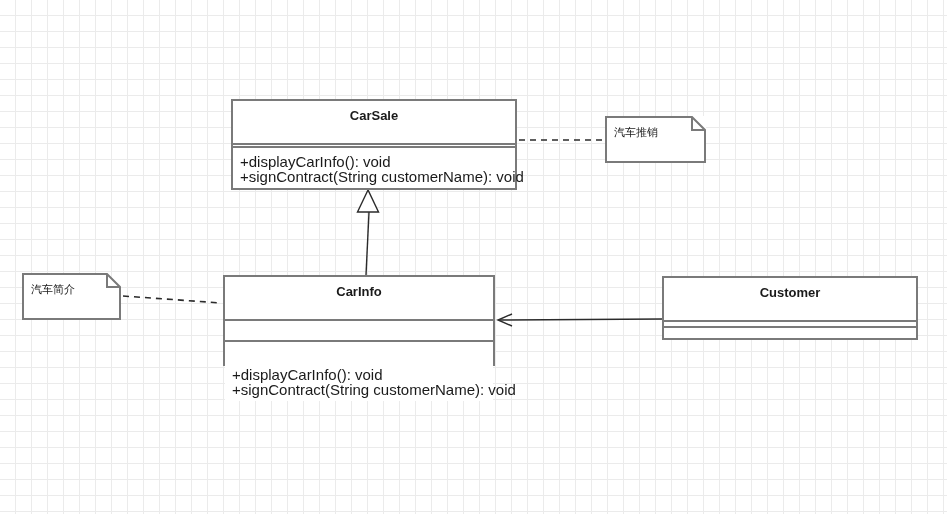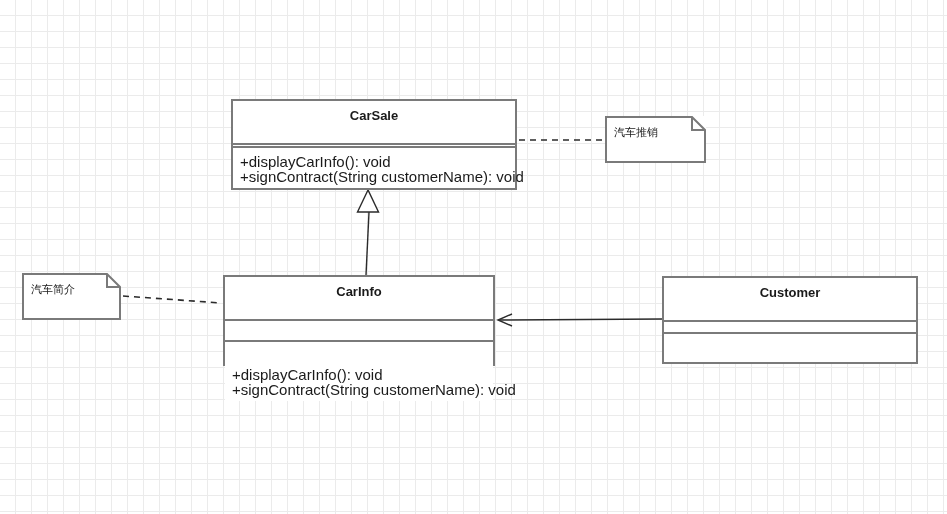--- a/index.html
+++ b/index.html
@@ -145,21 +145,21 @@
 
   <div class="uml-class" style="left:223px; top:275px; width:272px; height:91px;gap:19px;">
     <div class="cls-name">CarInfo</div>
     <div class="cls-attrs"></div>
     <div class="cls-ops">
       <div class="op">+displayCarInfo(): void</div>
       <div class="op">+signContract(String customerName): void</div>
     </div>
   </div>
 
-  <div class="uml-class" style="left:662px; top:276px; width:256px; height:88px;">
+  <div class="uml-class" style="left:662px; top:276px; width:256px; height:64px;">
     <div class="cls-name">Customer</div>
     <div class="cls-attrs"></div>
     <div class="cls-ops"></div>
   </div>
 
   <div class="uml-note" style="left:605px; top:116px; width:101px; height:47px;">
     <svg class="note-shape" viewBox="0 0 101 47" width="101" height="47" xmlns="http://www.w3.org/2000/svg">
       <path d="M1,1 H87 L100,14 V46 H1 Z" fill="#ffffff" stroke="#7a7a7a" stroke-width="2"></path>
       <path d="M87,1 V14 H100" fill="none" stroke="#7a7a7a" stroke-width="2"></path>
     </svg>

